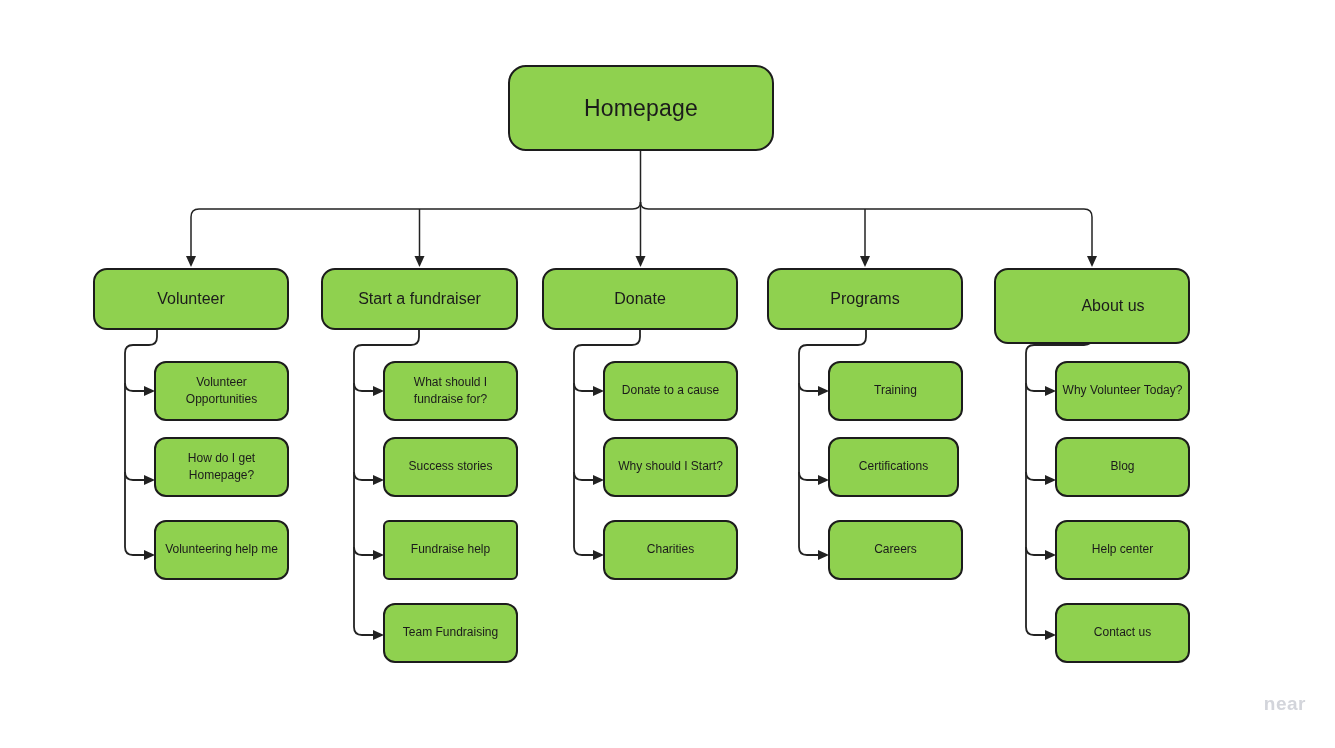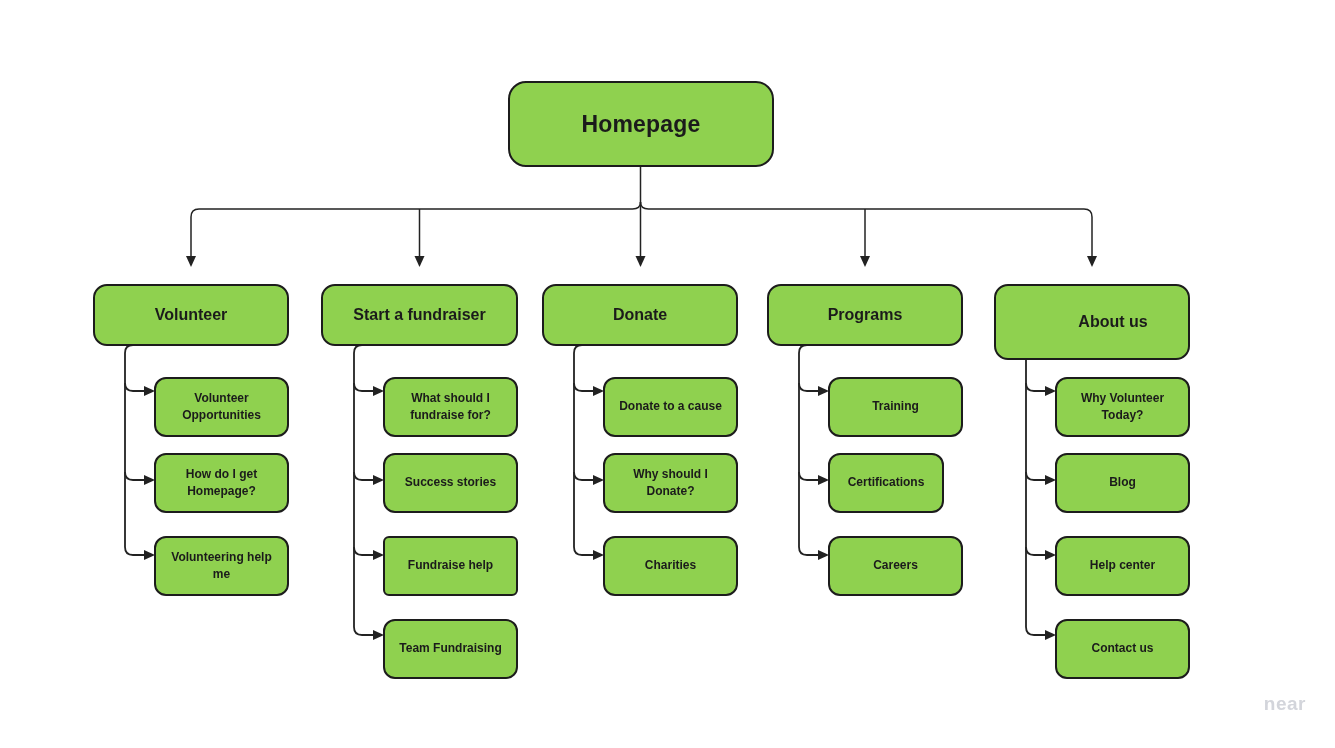--- a/index.html
+++ b/index.html
@@ -7,22 +7,21 @@
   .canvas{position:relative;width:1335px;height:748px;background:var(--bg,#fff);overflow:hidden;}
   #connectors{position:absolute;left:0;top:0;width:1335px;height:748px;pointer-events:none;}
   .node{
     position:absolute;
     box-sizing:border-box;
     display:flex;align-items:center;justify-content:center;
     text-align:center;
     background:var(--fill);
     border:2px solid var(--border);
     color:var(--text);
-    font-weight:700;
-    margin-top:16px;
+    font-weight:400;
   }
   .node.root{border-radius:18px;font-size:23px;letter-spacing:.2px;}
   .node.parent{border-radius:14px;font-size:16px;}
   .node.child{border-radius:12px;font-size:12px;line-height:1.45;padding:0 5px;}
   .watermark{
     position:absolute;right:29px;bottom:33px;
     font-size:19px;font-weight:600;letter-spacing:.5px;
     color:var(--wm);
     user-select:none;
   }
@@ -85,25 +84,25 @@
       <div class="node child" style="left: 154px; top: 361px; width: 135px; height: 60px;">Volunteer Opportunities</div>
       <div class="node child" style="left: 154px; top: 437px; width: 135px; height: 60px;">How do I get Homepage?</div>
       <div class="node child" style="left: 154px; top: 520px; width: 135px; height: 60px;">Volunteering help me</div>
       <div class="node parent" style="left: 321px; top: 268px; width: 197px; height: 62px;">Start a fundraiser</div>
       <div class="node child" style="left: 383px; top: 361px; width: 135px; height: 60px;">What should I fundraise for?</div>
       <div class="node child" style="left: 383px; top: 437px; width: 135px; height: 60px;">Success stories</div>
       <div class="node child" style="left: 383px; top: 520px; width: 135px; height: 60px; border-radius: 6px;">Fundraise help</div>
       <div class="node child" style="left: 383px; top: 603px; width: 135px; height: 60px;">Team Fundraising</div>
       <div class="node parent" style="left: 542px; top: 268px; width: 196px; height: 62px;">Donate</div>
       <div class="node child" style="left: 603px; top: 361px; width: 135px; height: 60px;">Donate to a cause</div>
-      <div class="node child" style="left: 603px; top: 437px; width: 135px; height: 60px;">Why should I Donate?</div>
+      <div class="node child" style="left: 603px; top: 437px; width: 135px; height: 60px;">Why should I Start?</div>
       <div class="node child" style="left: 603px; top: 520px; width: 135px; height: 60px;">Charities</div>
       <div class="node parent" style="left: 767px; top: 268px; width: 196px; height: 62px;">Programs</div>
       <div class="node child" style="left: 828px; top: 361px; width: 135px; height: 60px;">Training</div>
-      <div class="node child" style="left: 828px; top: 437px; width: 116px; height: 60px;">Certifications</div>
+      <div class="node child" style="left: 828px; top: 437px; width: 131px; height: 60px;">Certifications</div>
       <div class="node child" style="left: 828px; top: 520px; width: 135px; height: 60px;">Careers</div>
       <div class="node parent" style="left: 994px; top: 268px; width: 196px; height: 76px; padding-left: 42px;">About us</div>
       <div class="node child" style="left: 1055px; top: 361px; width: 135px; height: 60px;">Why Volunteer Today?</div>
       <div class="node child" style="left: 1055px; top: 437px; width: 135px; height: 60px;">Blog</div>
       <div class="node child" style="left: 1055px; top: 520px; width: 135px; height: 60px;">Help center</div>
       <div class="node child" style="left: 1055px; top: 603px; width: 135px; height: 60px;">Contact us</div>
     </div>
   <div class="watermark">near</div>
 </div>
 

